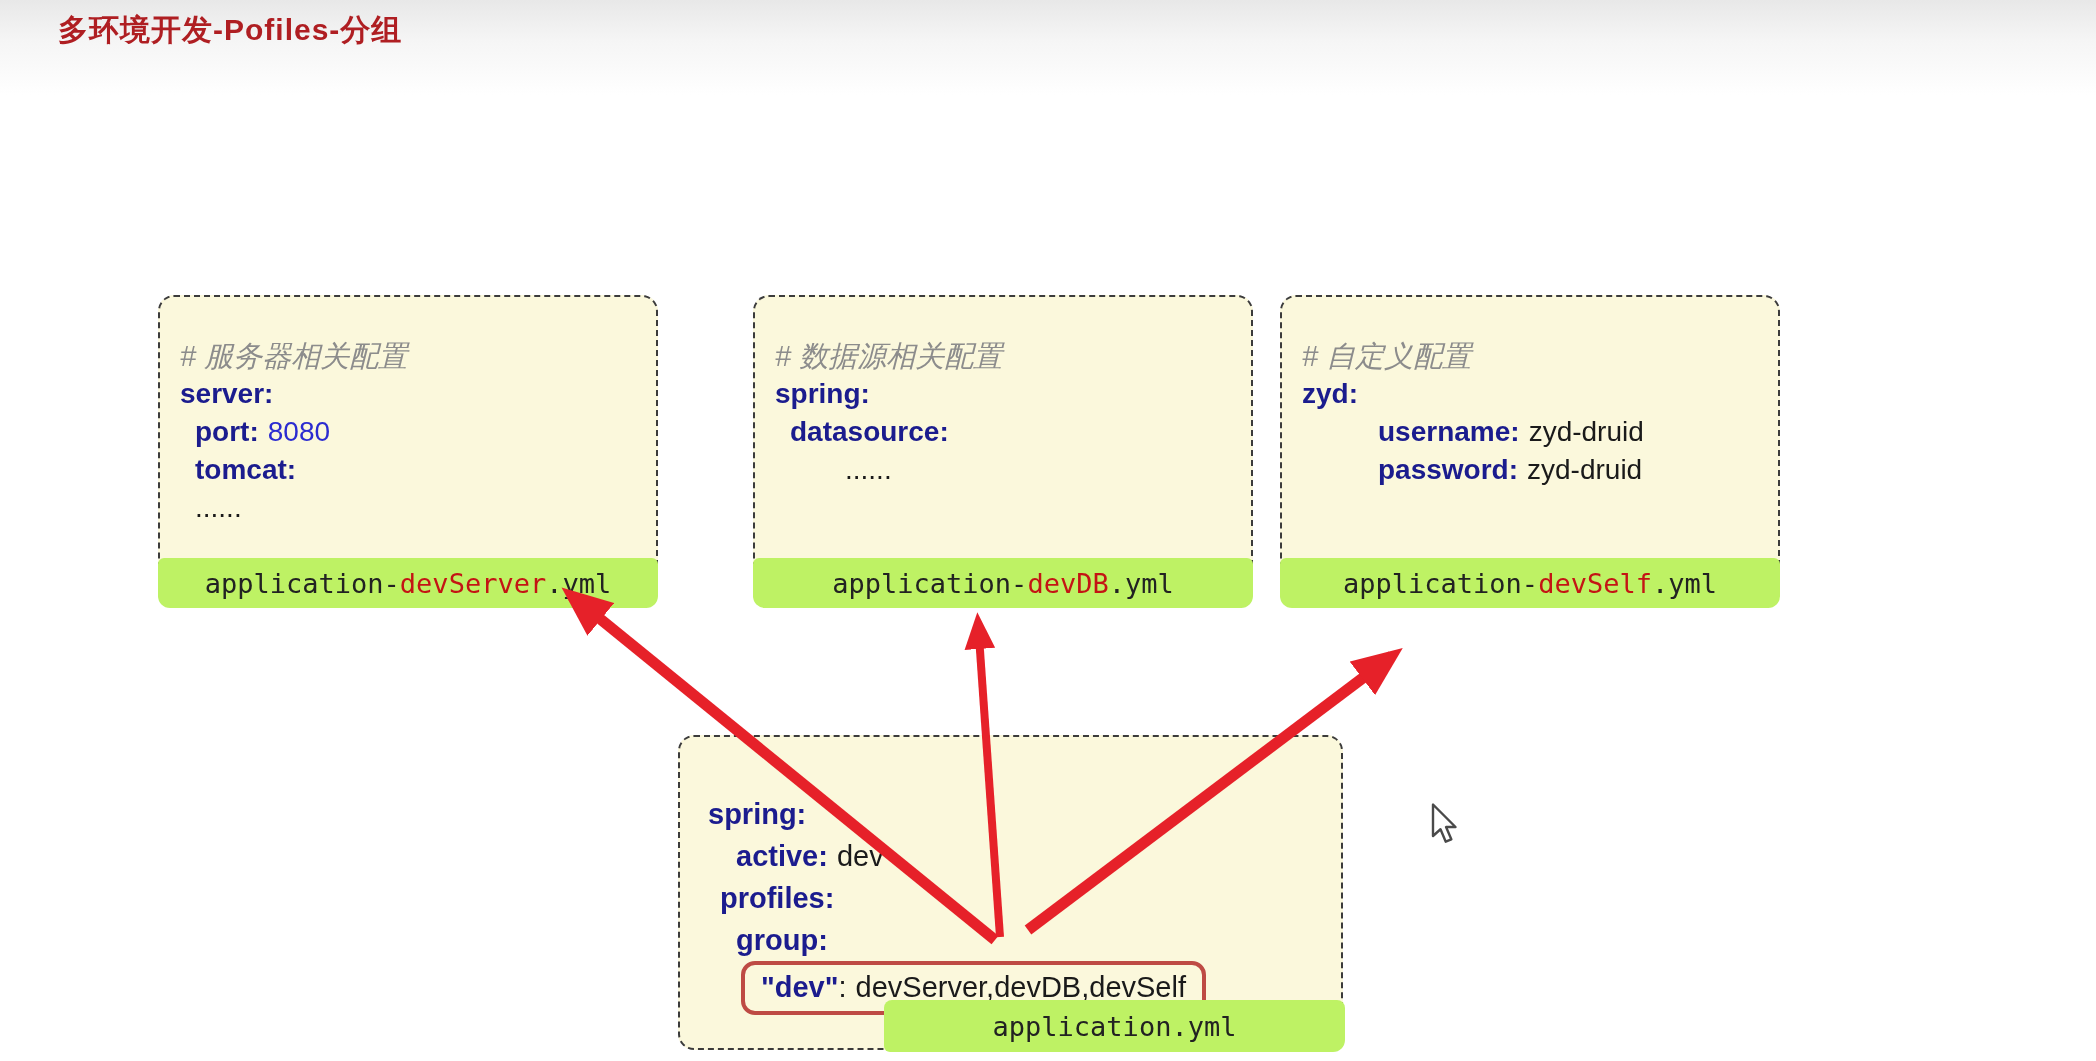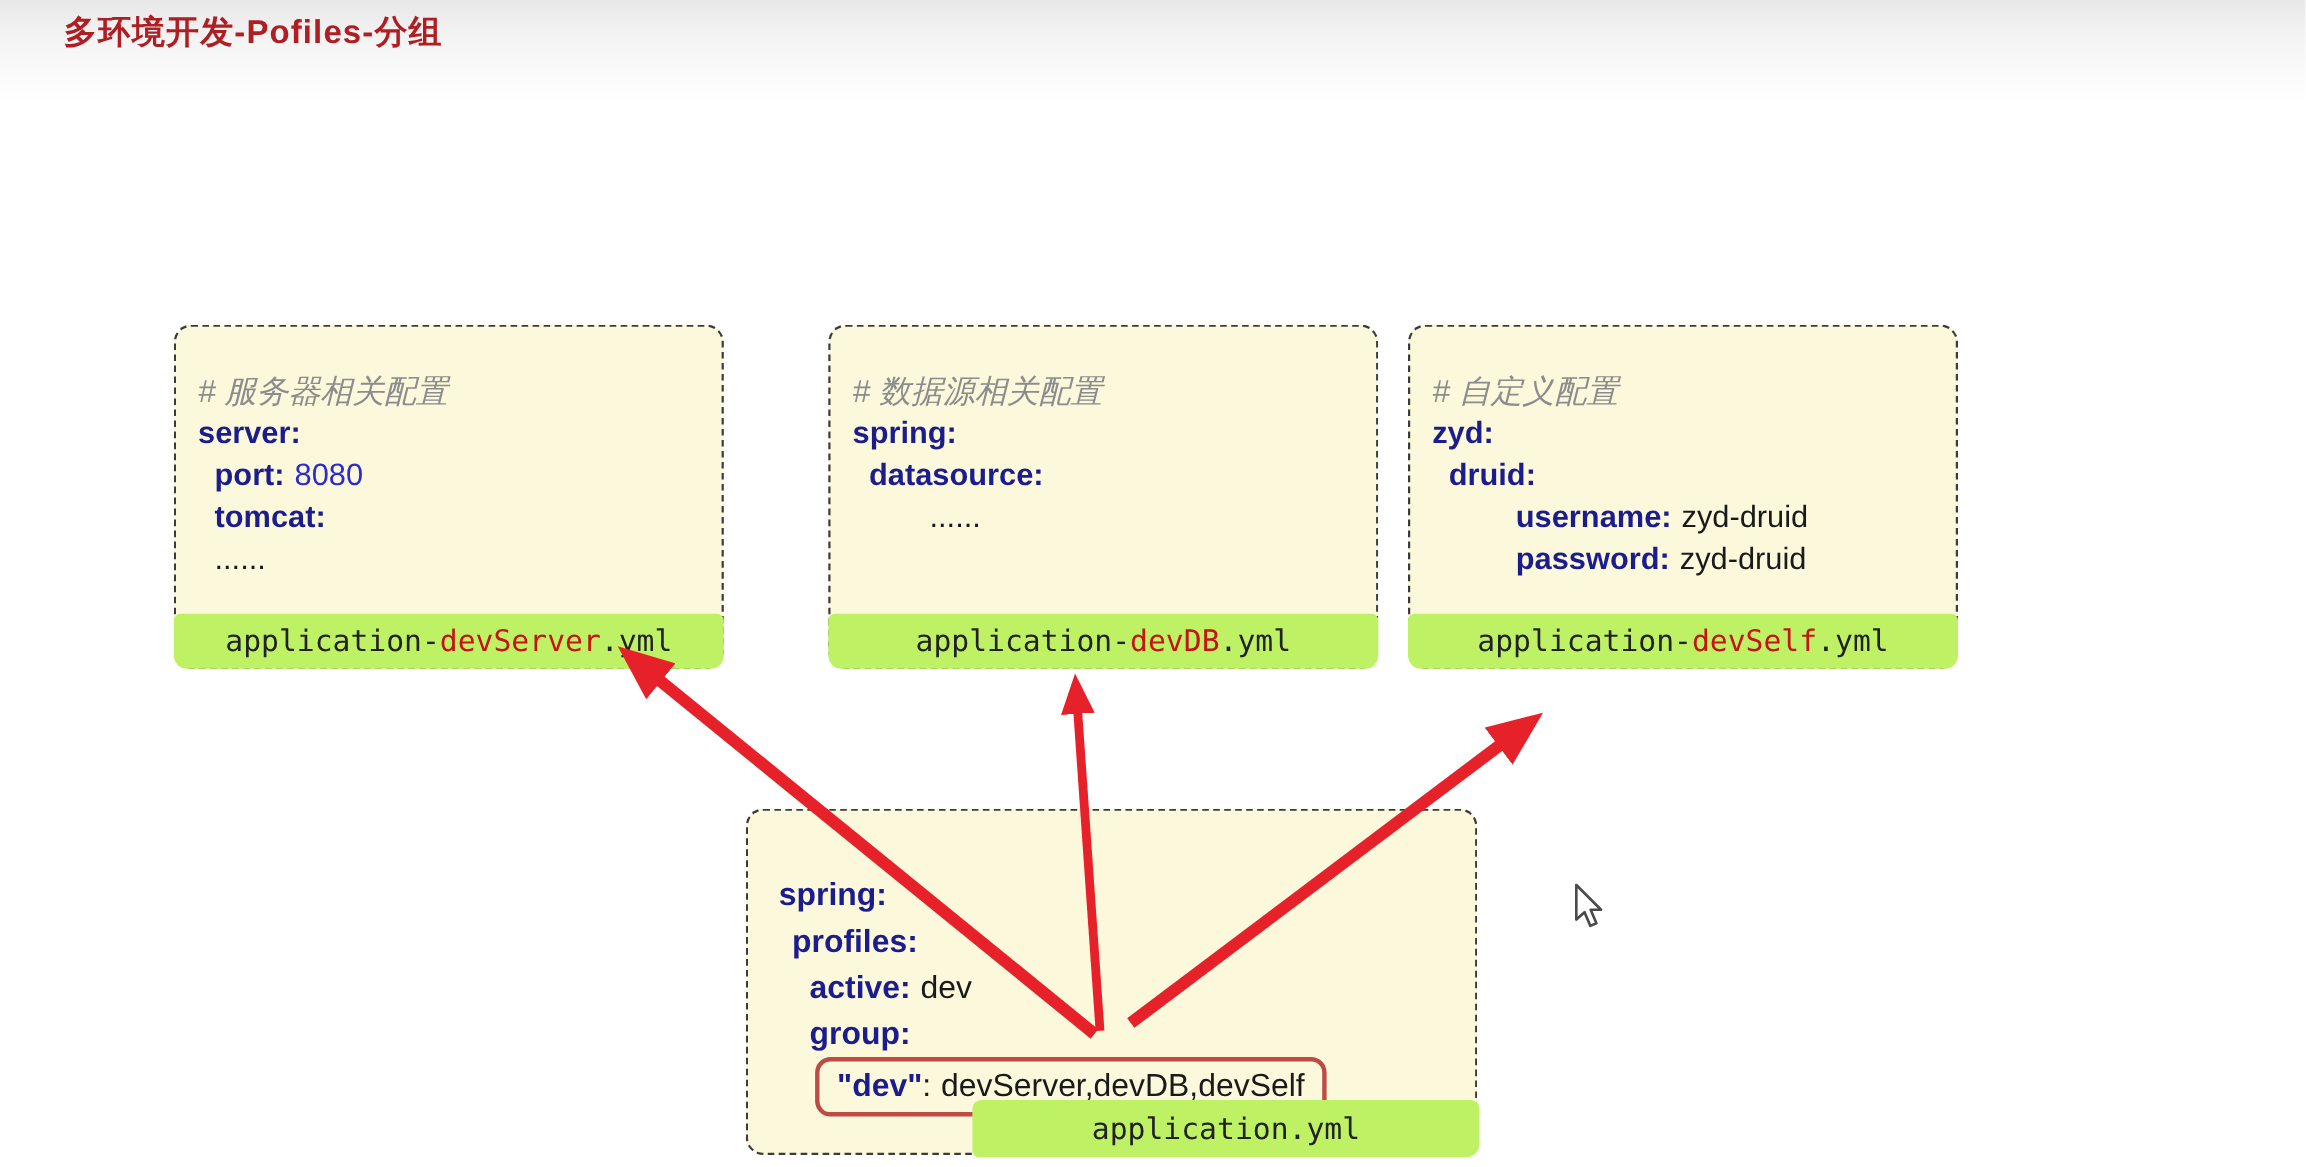--- a/index.html
+++ b/index.html
@@ -91,32 +91,31 @@
       <div class="line ind1"><span class="key">datasource:</span></div>
       <div class="line ind2">......</div>
     </div>
     <div class="band"><span>application-</span><span class="env">devDB</span><span>.yml</span></div>
   </section>
 
   <section class="cfg-box box-self">
     <div class="code">
       <div class="line comment"># 自定义配置</div>
       <div class="line"><span class="key">zyd:</span></div>
-      <div class="line ind1"><span class="key">druid:</span></div>
       <div class="line ind3"><span class="key">username:</span><span class="val">zyd-druid</span></div>
       <div class="line ind3"><span class="key">password:</span><span class="val">zyd-druid</span></div>
     </div>
     <div class="band"><span>application-</span><span class="env">devSelf</span><span>.yml</span></div>
   </section>
 
   <section class="cfg-box main-box">
     <div class="code">
       <div class="line"><span class="key">spring:</span></div>
+      <div class="line m-ind2"><span class="key">active:</span><span class="val">dev</span></div>
       <div class="line m-ind1"><span class="key">profiles:</span></div>
-      <div class="line m-ind2"><span class="key">active:</span><span class="val">dev</span></div>
       <div class="line m-ind2"><span class="key">group:</span></div>
       <div class="line m-ind3">
         <span class="dev-highlight"><span class="key">"dev"</span><span class="colon">:</span><span class="val">devServer,devDB,devSelf</span></span>
       </div>
     </div>
     <div class="band main-band"><span>application.yml</span></div>
   </section>
 
   <svg class="arrows" width="2096" height="1061" viewBox="0 0 2096 1061">
     <defs>

